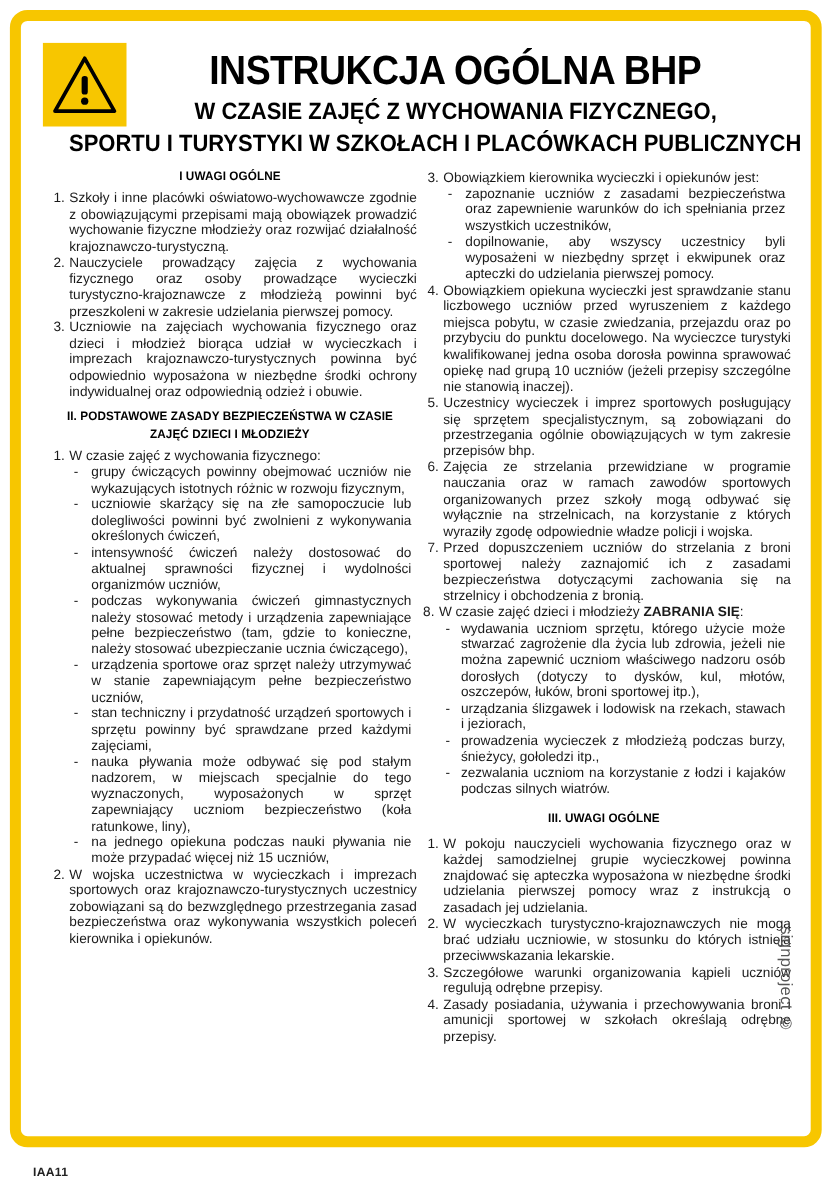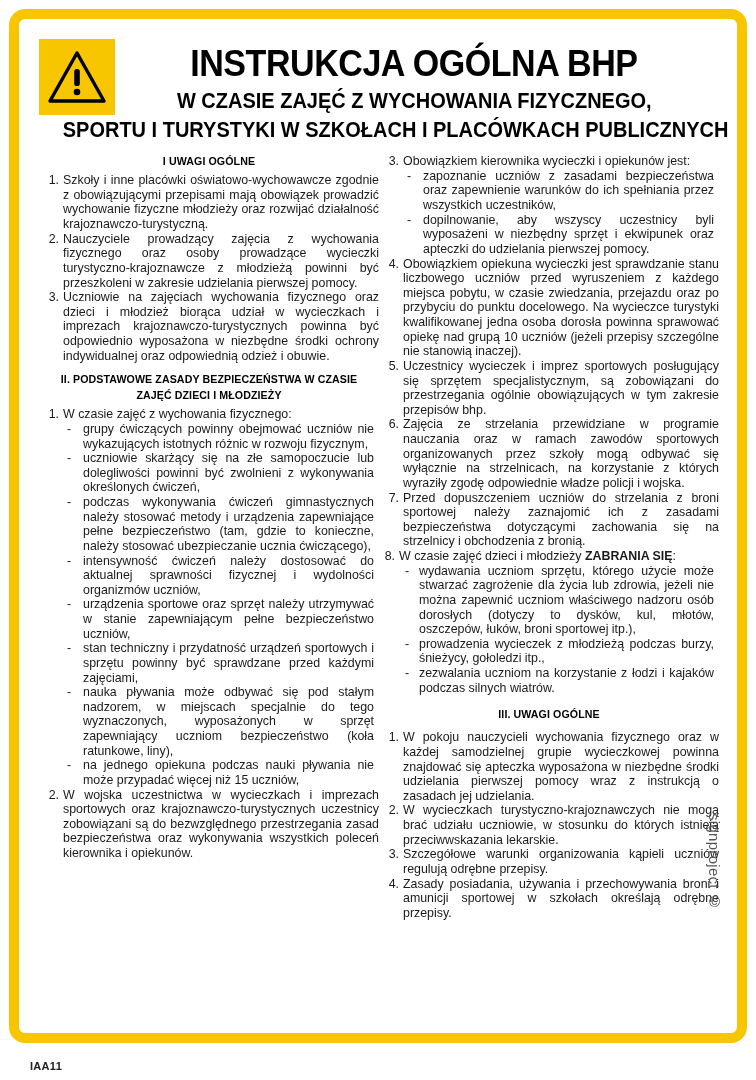--- a/index.html
+++ b/index.html
@@ -230,22 +230,22 @@
 
           <div class="sec-head spaced">II. PODSTAWOWE ZASADY BEZPIECZEŃSTWA W CZASIE</div>
           <div class="sec-head" style="margin-top:-3px;">ZAJĘĆ DZIECI I MŁODZIEŻY</div>
 
           <ol class="numlist">
             <li>
               <span>W czasie zajęć z wychowania fizycznego:</span>
               <ul class="dashlist">
                 <li>grupy ćwiczących powinny obejmować uczniów nie wykazujących istotnych różnic w rozwoju fizycznym,</li>
                 <li>uczniowie skarżący się na złe samopoczucie lub dolegliwości powinni być zwolnieni z wykonywania określonych ćwiczeń,</li>
+                <li>intensywność ćwiczeń należy dostosować do aktualnej sprawności fizycznej i wydolności organizmów uczniów,</li>
                 <li>podczas wykonywania ćwiczeń gimnastycznych należy stosować metody i urządzenia zapewniające pełne bezpieczeństwo (tam, gdzie to konieczne, należy stosować ubezpieczanie ucznia ćwiczącego),</li>
-                <li>intensywność ćwiczeń należy dostosować do aktualnej sprawności fizycznej i wydolności organizmów uczniów,</li>
                 <li>urządzenia sportowe oraz sprzęt należy utrzymywać w stanie zapewniającym pełne bezpieczeństwo uczniów,</li>
                 <li>stan techniczny i przydatność urządzeń sportowych i sprzętu powinny być sprawdzane przed każdymi zajęciami,</li>
                 <li>nauka pływania może odbywać się pod stałym nadzorem, w miejscach specjalnie do tego wyznaczonych, wyposażonych w sprzęt zapewniający uczniom bezpieczeństwo (koła ratunkowe, liny),</li>
                 <li>na jednego opiekuna podczas nauki pływania nie może przypadać więcej niż 15 uczniów,</li>
               </ul>
             </li>
             <li>W wojska uczestnictwa w wycieczkach i imprezach sportowych oraz krajoznawczo-turystycznych uczestnicy zobowiązani są do bezwzględnego przestrzegania zasad bezpieczeństwa oraz wykonywania wszystkich poleceń kierownika i opiekunów.</li>
           </ol>
         </div>
 
@@ -260,20 +260,21 @@
               </ul>
             </li>
             <li>Obowiązkiem opiekuna wycieczki jest sprawdzanie stanu liczbowego uczniów przed wyruszeniem z każdego miejsca pobytu, w czasie zwiedzania, przejazdu oraz po przybyciu do punktu docelowego. Na wycieczce turystyki kwalifikowanej jedna osoba dorosła powinna sprawować opiekę nad grupą 10 uczniów (jeżeli przepisy szczególne nie stanowią inaczej).</li>
             <li>Uczestnicy wycieczek i imprez sportowych posługujący się sprzętem specjalistycznym, są zobowiązani do przestrzegania ogólnie obowiązujących w tym zakresie przepisów bhp.</li>
             <li>Zajęcia ze strzelania przewidziane w programie nauczania oraz w ramach zawodów sportowych organizowanych przez szkoły mogą odbywać się wyłącznie na strzelnicach, na korzystanie z których wyraziły zgodę odpowiednie władze policji i wojska.</li>
             <li>Przed dopuszczeniem uczniów do strzelania z broni sportowej należy zaznajomić ich z zasadami bezpieczeństwa dotyczącymi zachowania się na strzelnicy i obchodzenia z bronią.</li>
             <li class="tightnum">
               <span>W czasie zajęć dzieci i młodzieży </span><b>ZABRANIA SIĘ</b><span>:</span>
               <ul class="dashlist">
                 <li class="indent-wide">wydawania uczniom sprzętu, którego użycie może stwarzać zagrożenie dla życia lub zdrowia, jeżeli nie można zapewnić uczniom właściwego nadzoru osób dorosłych (dotyczy to dysków, kul, młotów, oszczepów, łuków, broni sportowej itp.),</li>
+                <li class="indent-wide">urządzania ślizgawek i lodowisk na rzekach, stawach i jeziorach,</li>
                 <li class="indent-wide">prowadzenia wycieczek z młodzieżą podczas burzy, śnieżycy, gołoledzi itp.,</li>
                 <li class="indent-wide">zezwalania uczniom na korzystanie z łodzi i  kajaków podczas silnych wiatrów.</li>
               </ul>
             </li>
           </ol>
 
           <div class="sec-head spaced" style="margin-top:12px; margin-bottom:9px;">III. UWAGI OGÓLNE</div>
 
           <ol class="numlist">
             <li>W  pokoju nauczycieli wychowania fizycznego oraz w każdej samodzielnej grupie wycieczkowej powinna znajdować się apteczka wyposażona w niezbędne środki udzielania pierwszej pomocy wraz z instrukcją o zasadach jej udzielania.</li>

